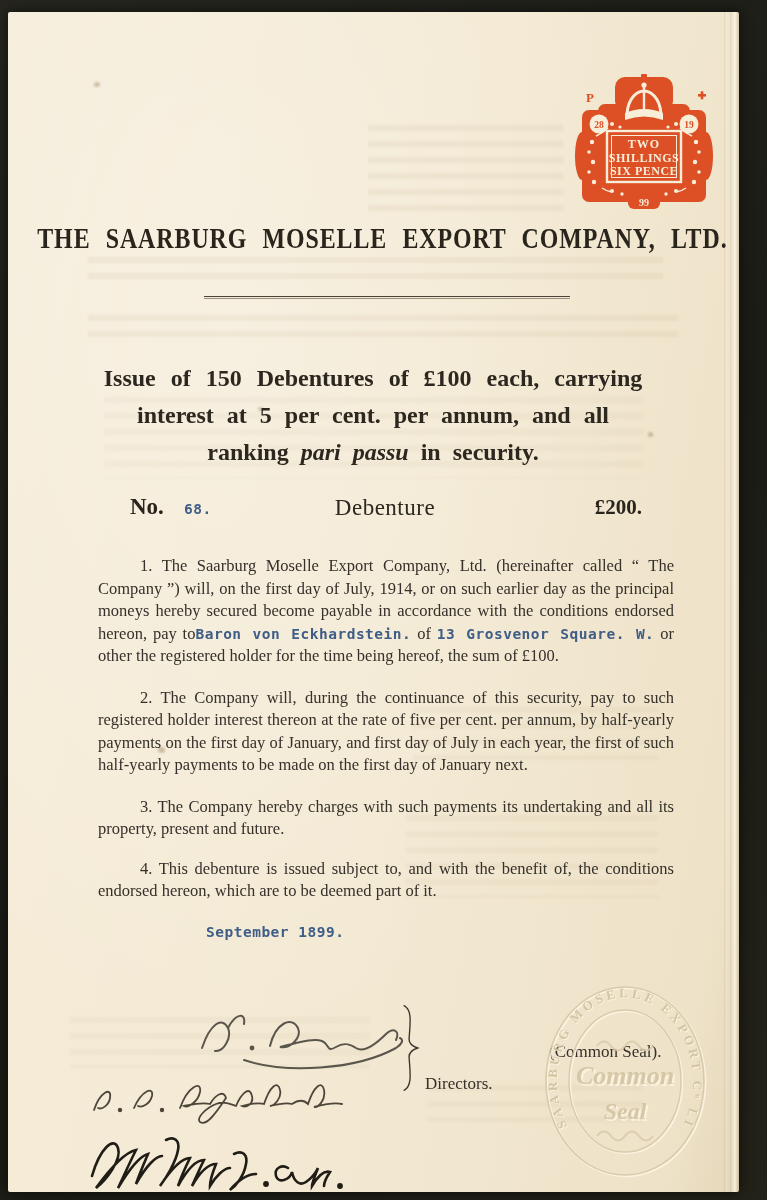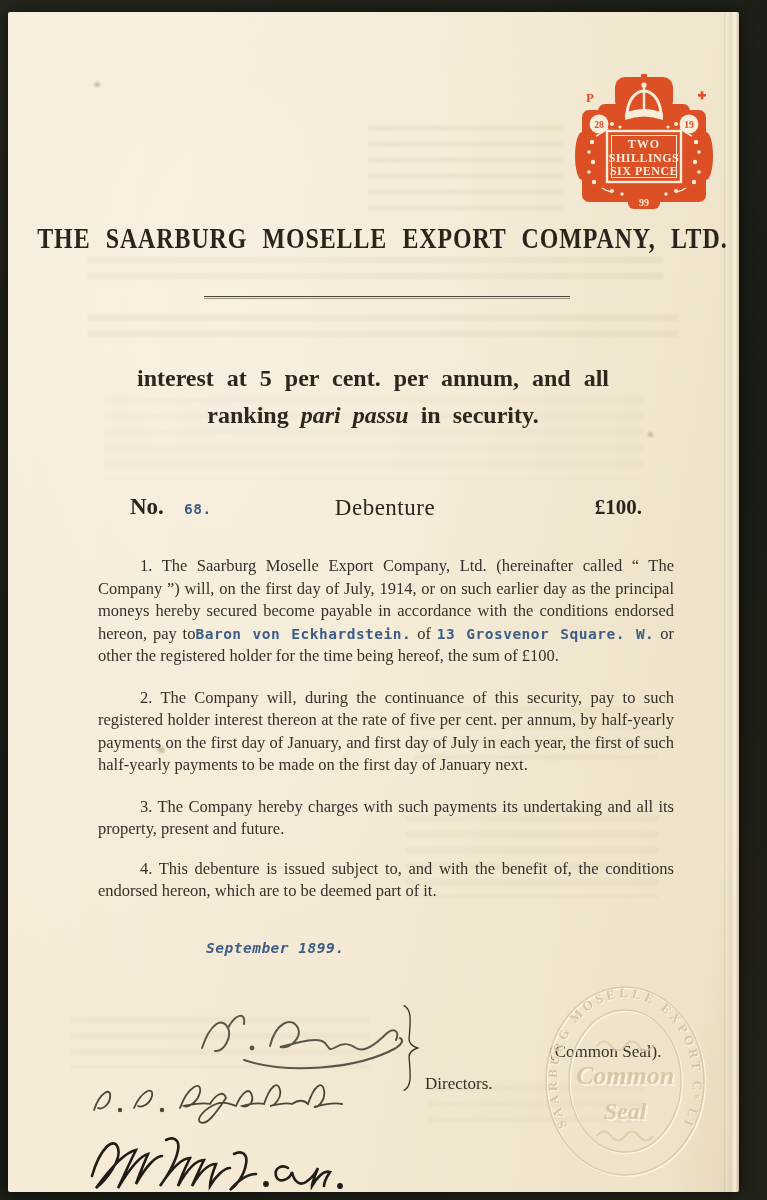--- a/index.html
+++ b/index.html
@@ -59,21 +59,21 @@
   .numrow .amt{position:absolute;right:30px;top:1px;font-weight:bold;font-size:21px;color:#29241c;}
   .typed{font-family:"DejaVu Sans Mono", monospace;color:#3e5d87;font-size:14.5px;letter-spacing:.5px;font-weight:bold;}
   .numrow .typed{position:absolute;left:86px;top:7px;}
 
   .bodytext{position:absolute;left:90px;top:543px;width:576px;font-size:16.5px;line-height:22.5px;
     text-align:justify;color:#35302a;}
   .bodytext p{margin:0 0 19px 0;text-indent:42px;}
   .bodytext p.p3{margin-bottom:17px;}
   .given{position:absolute;left:90px;top:905px;width:576px;font-size:16.5px;color:#35302a;}
   .given .g1{text-indent:88px;}
-  .given .g2{margin-top:21px;text-indent:108px;font-style:italic;}
+  .given .g2{margin-top:5px;text-indent:108px;}
   .given .gap{display:inline-block;width:38px;}
   .presence{position:absolute;left:90px;top:966px;width:576px;font-size:16.5px;color:#35302a;text-indent:55px;}
 
   .sig{position:absolute;}
   .brace{position:absolute;left:388px;top:992px;width:28px;height:88px;}
   .directors{position:absolute;left:417px;top:1030px;font-size:17px;color:#35302a;margin-top:32px;}
   .common-seal-label{position:absolute;left:541px;top:1030px;font-size:17px;color:#35302a;}
 
   .sealsvg{position:absolute;left:528px;top:968px;width:178px;height:204px;}
 </style>
@@ -160,29 +160,30 @@
       <text x="76" y="132" text-anchor="middle" font-size="10" font-weight="bold" font-family="Liberation Serif, serif">99</text>
     </g>
     <text x="31" y="53.5" text-anchor="middle" font-size="9.5" font-weight="bold" fill="#dd4f24" font-family="Liberation Serif, serif">28</text>
     <text x="121" y="53.5" text-anchor="middle" font-size="9.5" font-weight="bold" fill="#dd4f24" font-family="Liberation Serif, serif">19</text>
   </svg>
 
   <div class="doc-title">THE SAARBURG MOSELLE EXPORT COMPANY, LTD.</div>
   <div class="title-rule"></div>
 
   <div class="issue">
+    <div class="l1">Issue of 150 Debentures of £100 each, carrying</div>
     <div class="l2">interest at 5 per cent. per annum, and all</div>
     <div class="l3"><span>ranking </span><i>pari passu</i><span> in security.</span></div>
   </div>
 
   <div class="numrow">
     <span class="no">No.</span>
     <span class="typed">68.</span>
     <span class="deb">Debenture</span>
-    <span class="amt">£100.</span>
+    <span class="amt">£200.</span>
   </div>
 
   <div class="bodytext">
     <p><span>1. The Saarburg Moselle Export Company, Ltd. (hereinafter called “ The Company ”) will, on the first day of July, 1914, or on such earlier day as the principal moneys hereby secured become payable in accordance with the conditions endorsed hereon, pay to</span><span class="typed">Baron von Eckhardstein.</span><span> of </span><span class="typed">13 Grosvenor Square. W.</span><span> or other the registered holder for the time being hereof, the sum of £100.</span></p>
     <p>2. The Company will, during the continuance of this security, pay to such registered holder interest thereon at the rate of five per cent. per annum, by half-yearly payments on the first day of January, and first day of July in each year, the first of such half-yearly payments to be made on the first day of January next.</p>
     <p class="p3">3. The Company hereby charges with such payments its undertaking and all its property, present and future.</p>
     <p>4. This debenture is issued subject to, and with the benefit of, the conditions endorsed hereon, which are to be deemed part of it.</p>
   </div>
 
   <div class="given">

